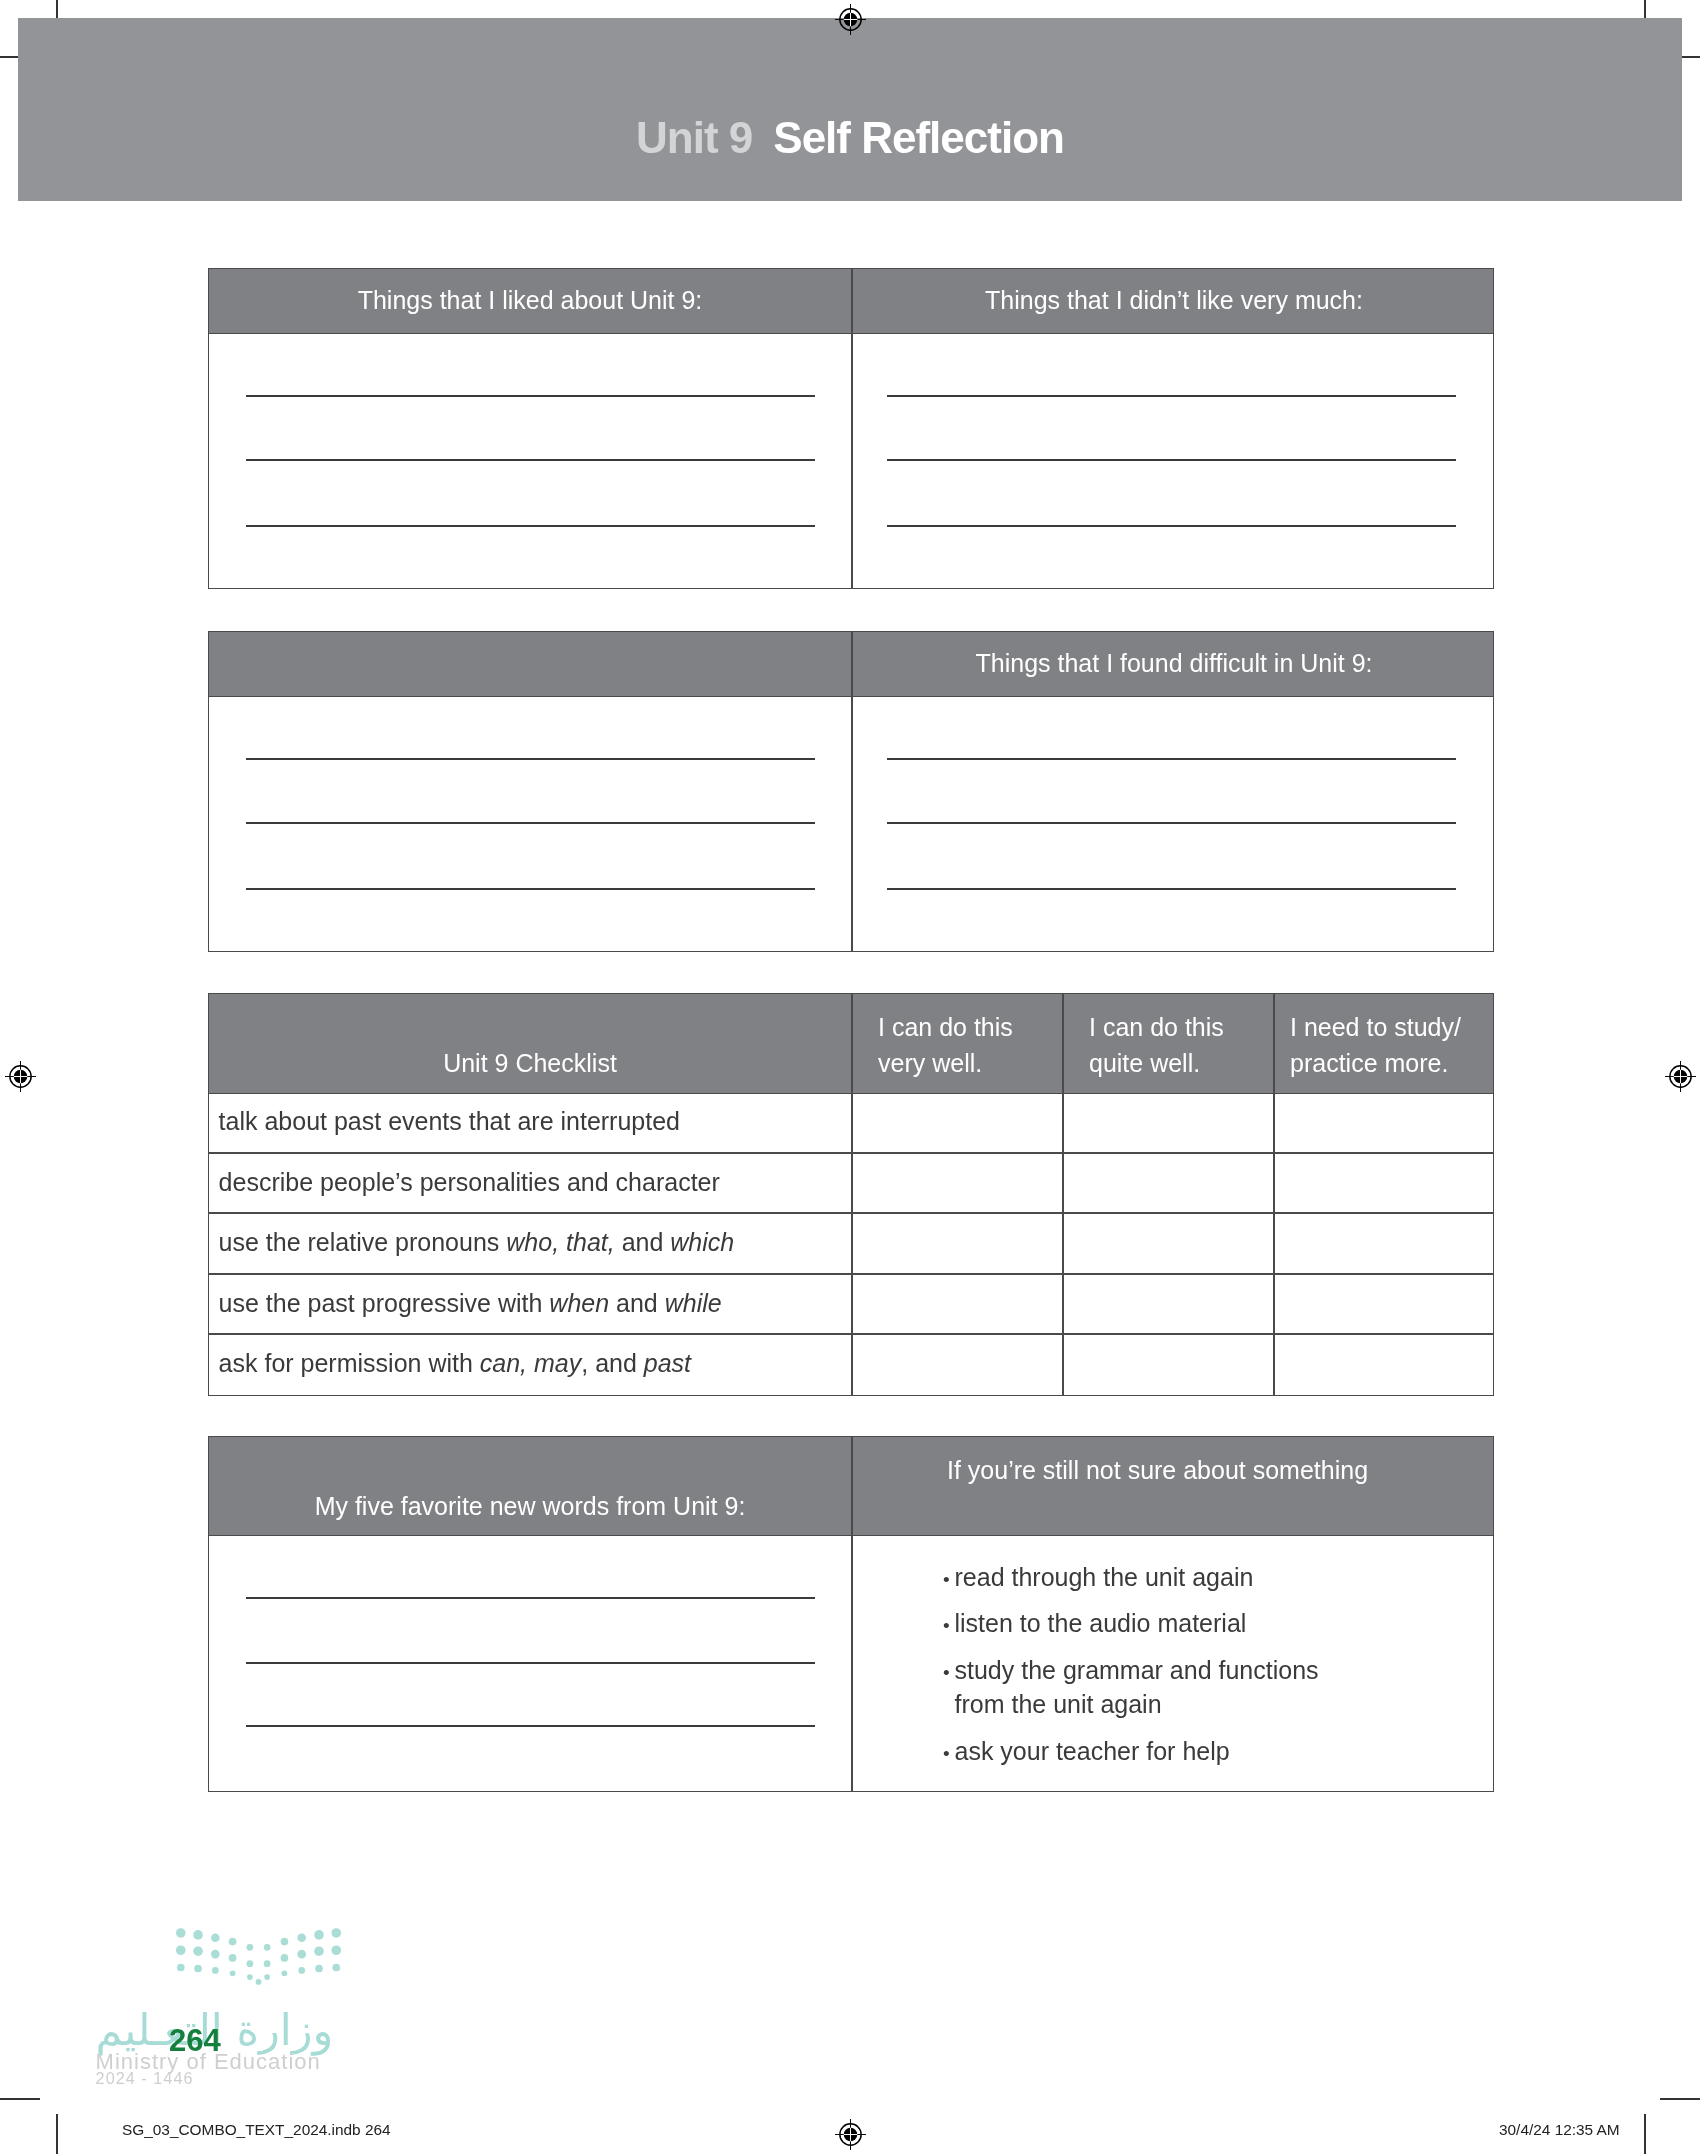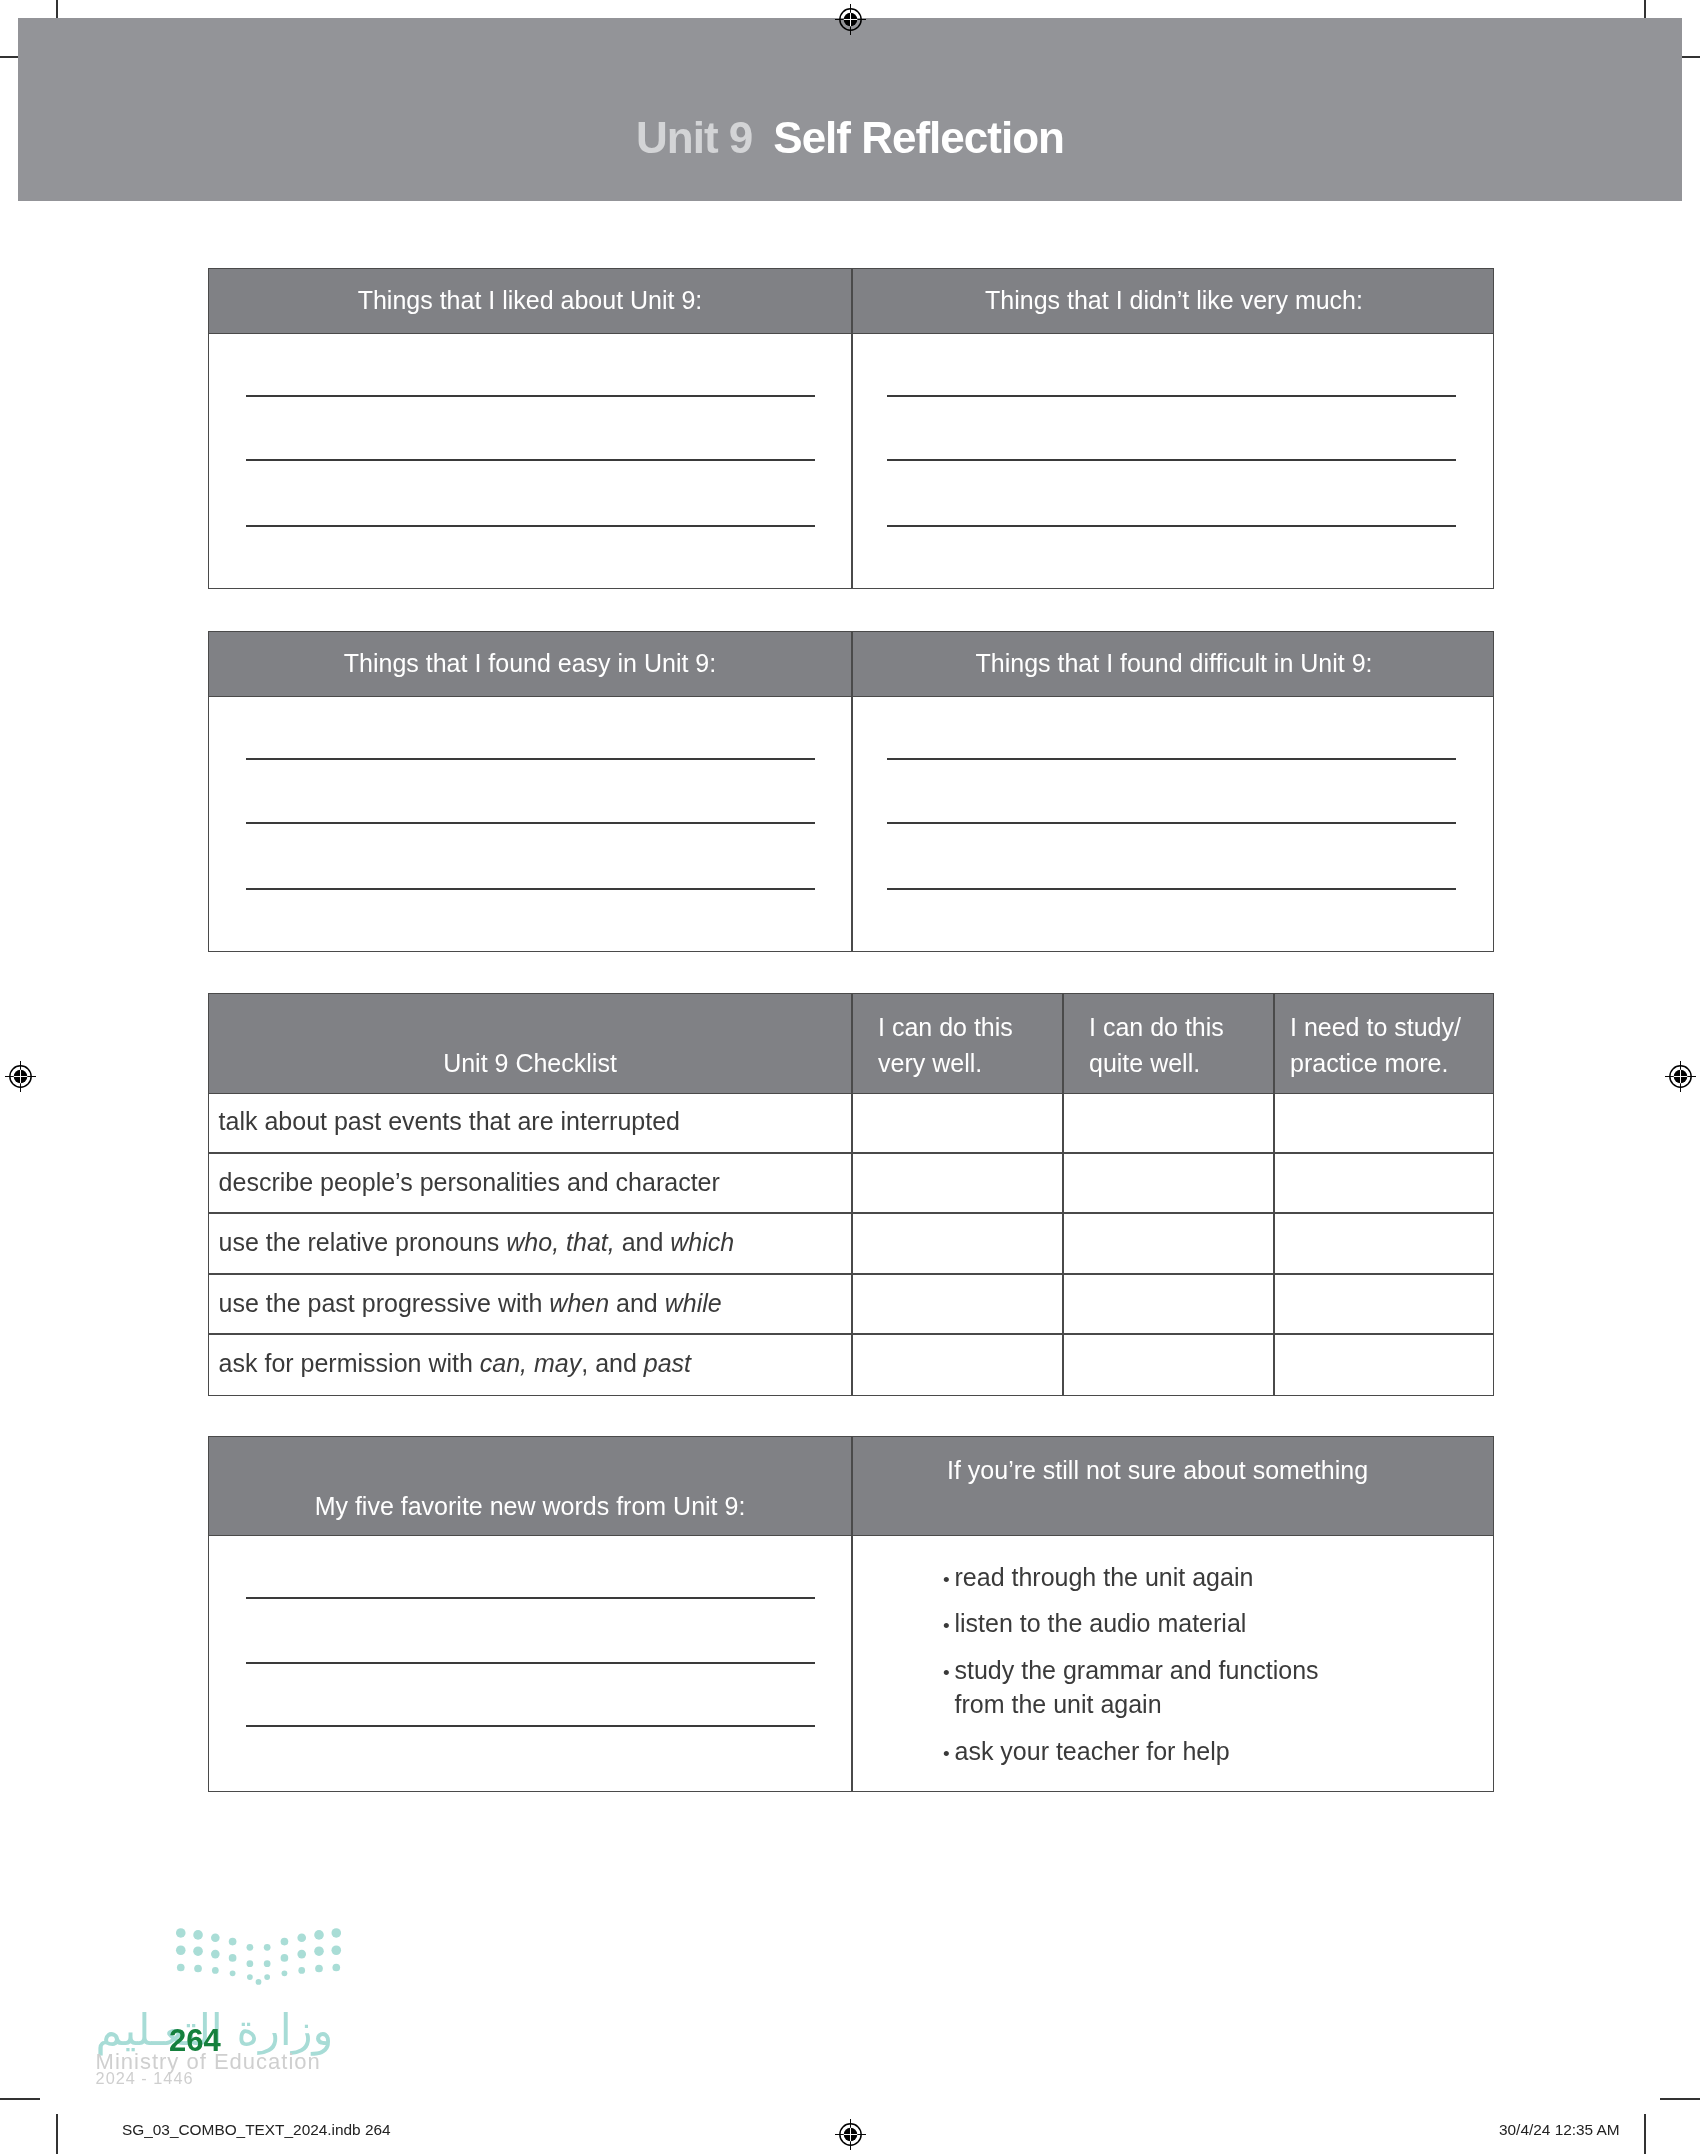--- a/index.html
+++ b/index.html
@@ -107,21 +107,20 @@
   <div class="writeline" style="left:37px;width:569px;top:126px;"></div>
   <div class="writeline" style="left:37px;width:569px;top:190px;"></div>
   <div class="writeline" style="left:37px;width:569px;top:256px;"></div>
   <div class="writeline" style="left:678px;width:569px;top:126px;"></div>
   <div class="writeline" style="left:678px;width:569px;top:190px;"></div>
   <div class="writeline" style="left:678px;width:569px;top:256px;"></div>
 </div>
 
 <div class="tbl" style="top:631px;height:321px;">
   <div class="head" style="height:65px;">
-    <div class="head-cell center" style="left:0;width:642px;top:13.4px;">Things that I found easy in Unit 9:</div>
     <div class="head-cell center" style="left:644px;width:642px;top:13.4px;">Things that I found difficult in Unit 9:</div>
   </div>
   <div class="vdiv" style="left:642px;"></div>
   <div class="writeline" style="left:37px;width:569px;top:126px;"></div>
   <div class="writeline" style="left:37px;width:569px;top:190px;"></div>
   <div class="writeline" style="left:37px;width:569px;top:256px;"></div>
   <div class="writeline" style="left:678px;width:569px;top:126px;"></div>
   <div class="writeline" style="left:678px;width:569px;top:190px;"></div>
   <div class="writeline" style="left:678px;width:569px;top:256px;"></div>
 </div>

